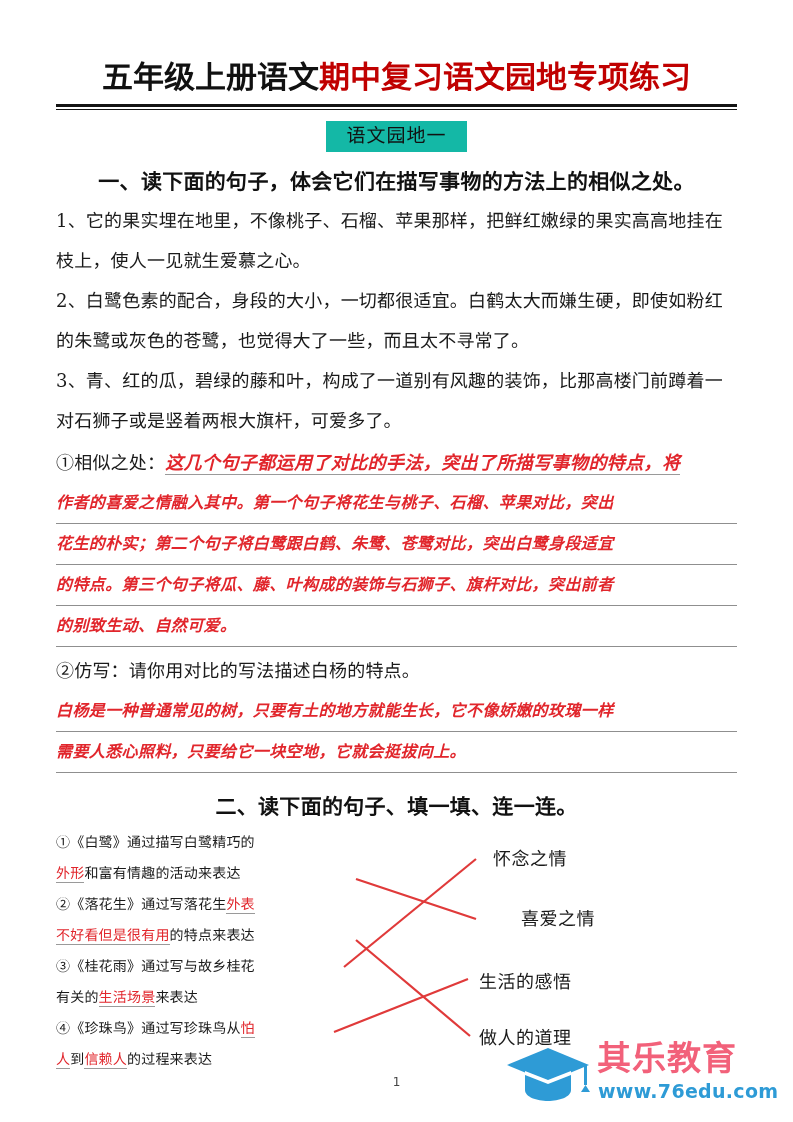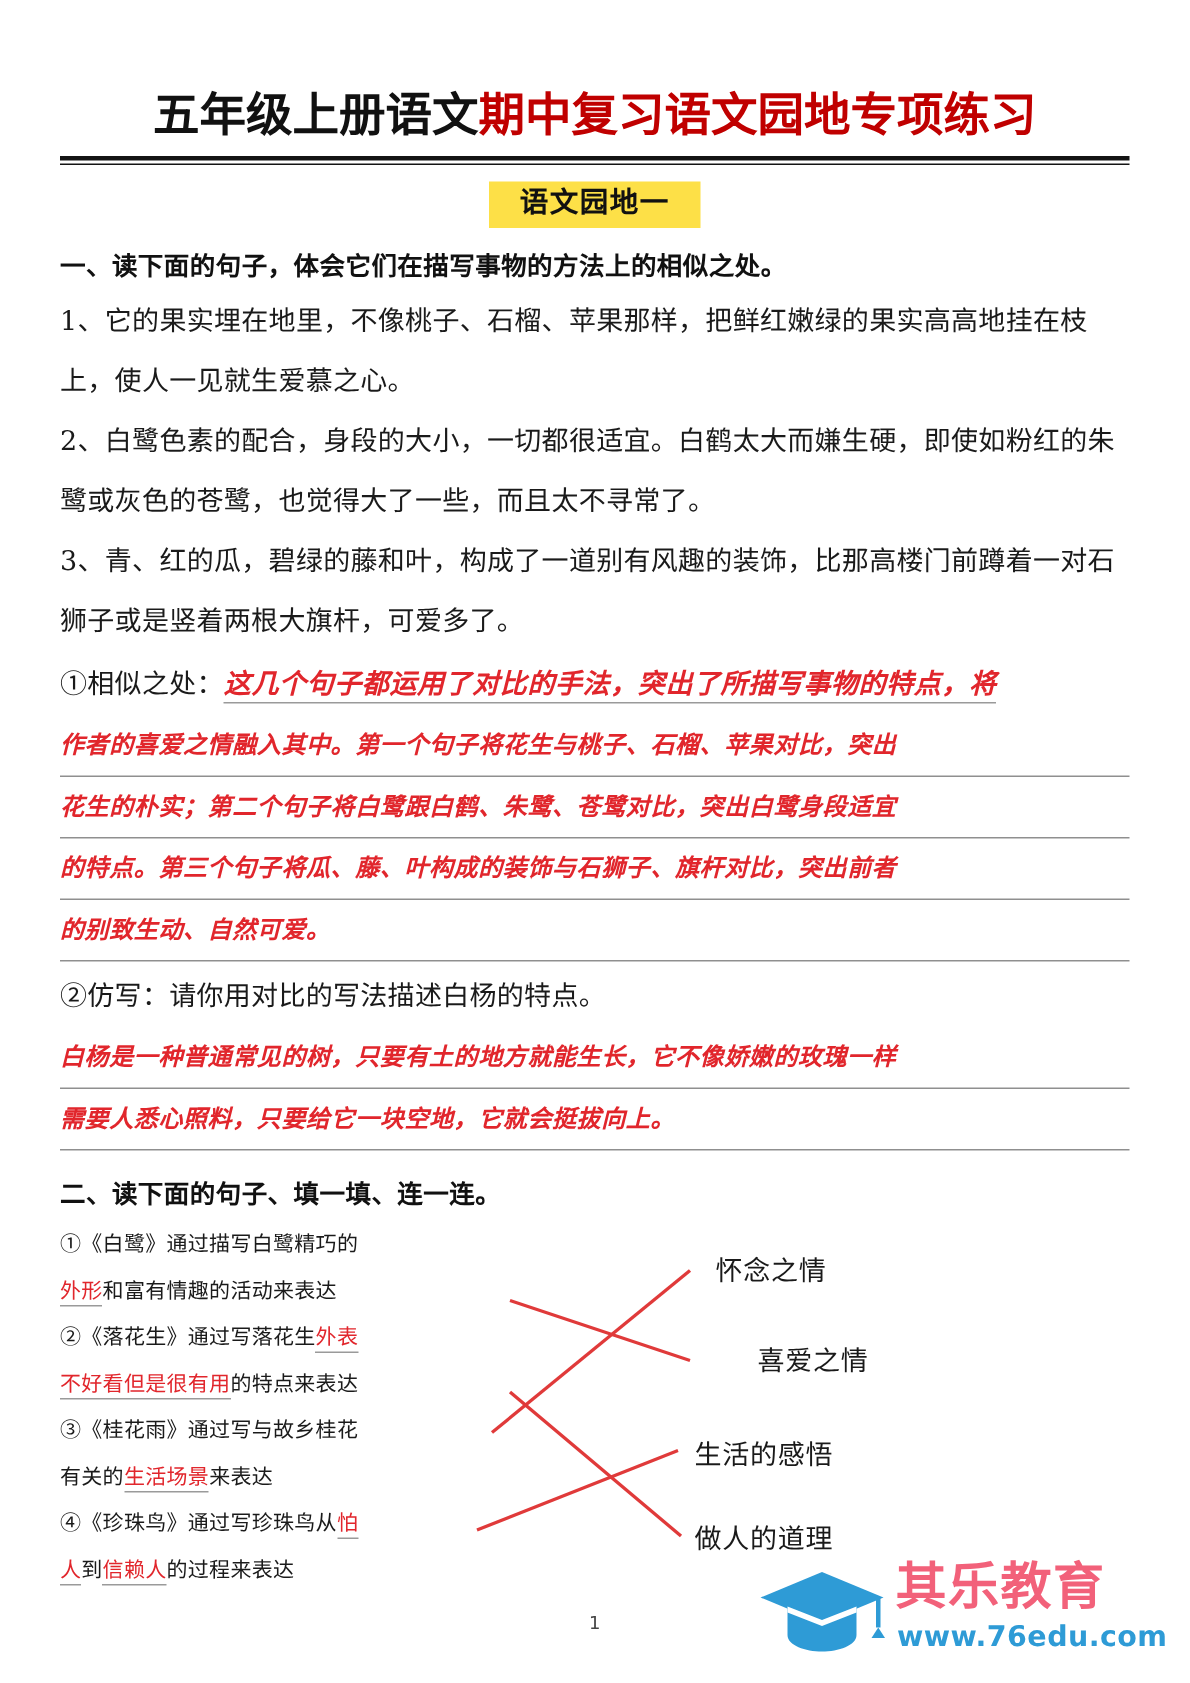--- a/index.html
+++ b/index.html
@@ -16,21 +16,21 @@
     color: #1a1a1a;
     overflow: hidden;
   }
 
   .page {
     position: absolute;
     left: 0; top: 0;
     width: 793px;
     height: 1122px;
     box-sizing: border-box;
-    padding: 0 40px;
+    padding: 0 56px;
   }
 
   
   .doc-title {
     margin: 0;
     padding-top: 58px;
     text-align: center;
     font-size: 31px;
     font-weight: bold;
     letter-spacing: 0px;
@@ -49,37 +49,38 @@
     box-sizing: content-box;
   }
 
   
   .banner-wrap {
     text-align: center;
     margin-top: 11px;
   }
   .banner {
     display: inline-block;
-    background: #fde047;
+    background: #14b8a6;
     color: #111111;
     font-size: 19px;
-    font-weight: bold;
+    font-weight: normal;
     padding: 3px 20px 4px 20px;
     letter-spacing: 1px;
     line-height: 1.25;
   }
 
   
   .q-head {
-    font-size: 17px;
+    font-size: 21px;
     font-weight: bold;
     color: #111111;
     margin: 14px 0 4px 0;
     line-height: 1.5;
     letter-spacing: 0.3px;
+    text-align: center;
   }
   .para {
     font-size: 18px;
     color: #1a1a1a;
     line-height: 40px;
     margin: 0;
     letter-spacing: 0.2px;
   }
 
   .ans-label {

